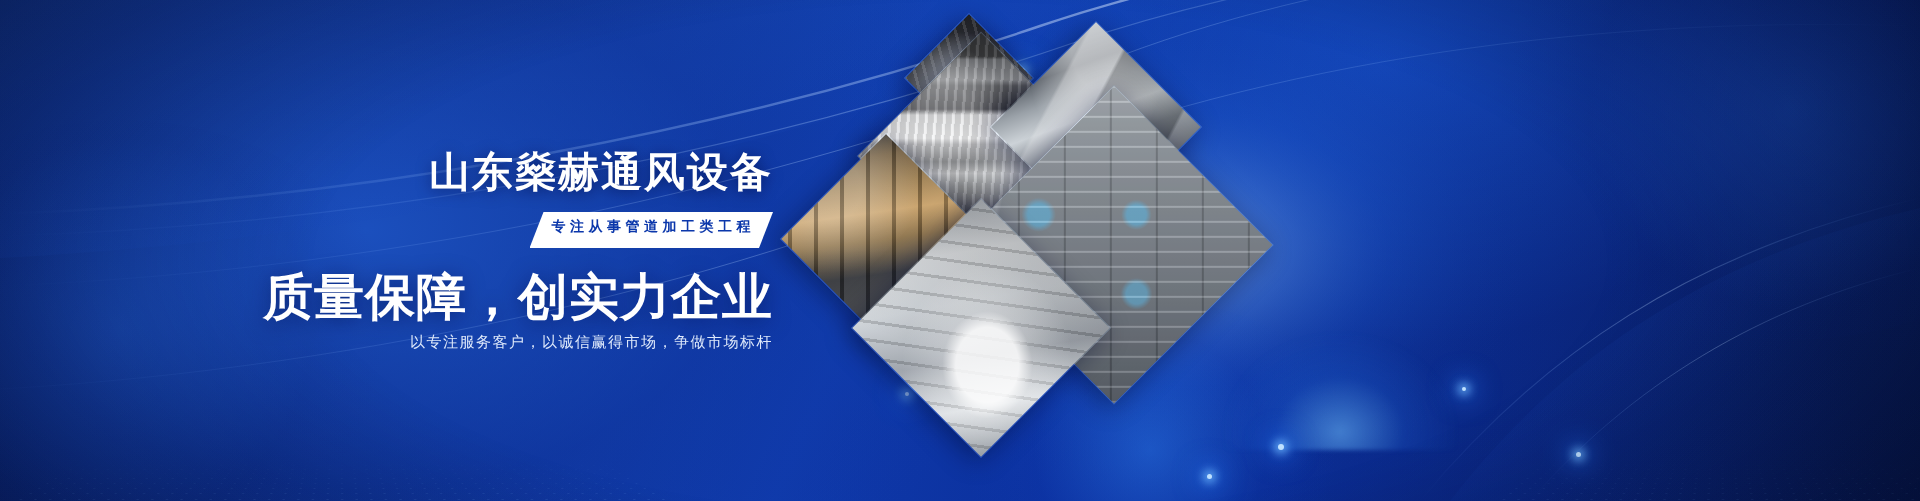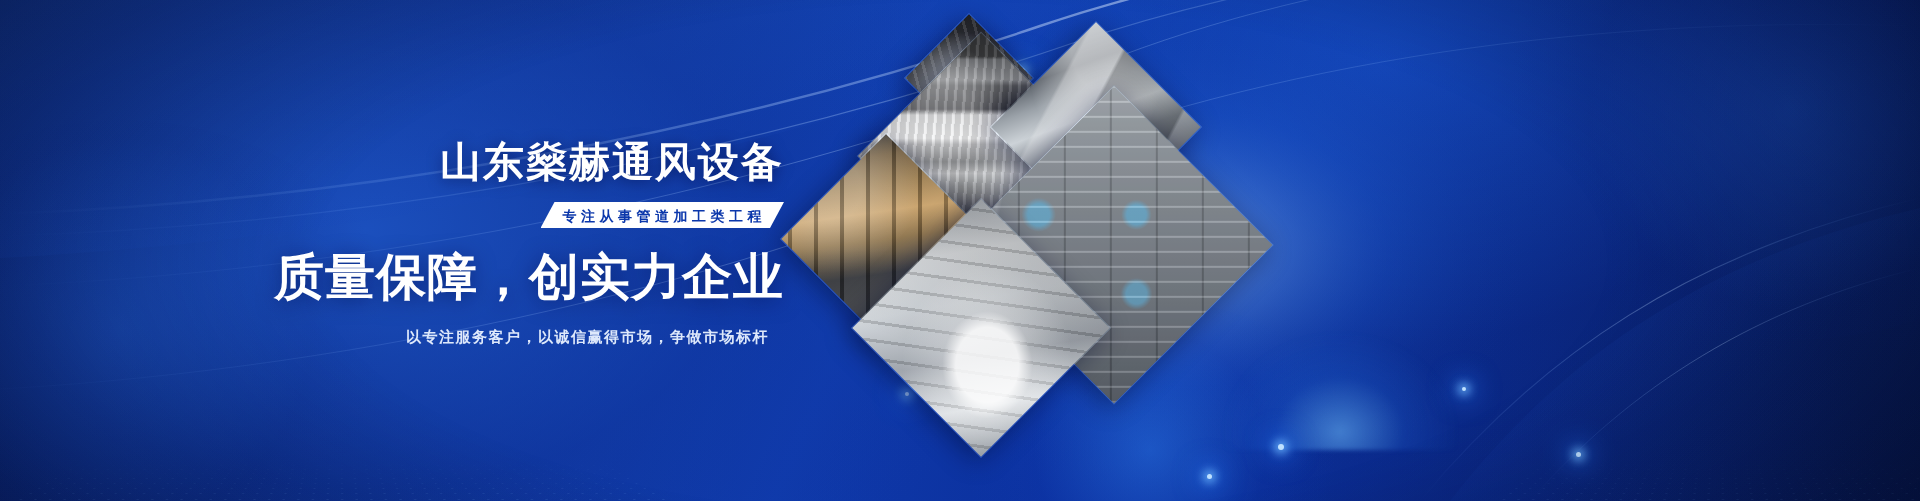--- a/index.html
+++ b/index.html
@@ -55,48 +55,48 @@
     box-shadow:0 0 10px 4px rgba(110,185,255,.85),0 0 26px 10px rgba(40,120,255,.45);}
 
   .beam{
     position:absolute;left:1220px;top:330px;width:240px;height:120px;
     background:radial-gradient(ellipse at 50% 85%, rgba(110,190,255,.55) 0%, rgba(40,120,240,.18) 38%, rgba(0,0,0,0) 70%);
     filter:blur(2px);
   }
 
   
   .copy{
-    position:absolute;left:16px;top:0;width:980px;height:501px;
+    position:absolute;left:5px;top:0;width:980px;height:501px;
     display:flex;flex-direction:column;align-items:flex-end;justify-content:center;
     padding-right:212px;
     z-index:6;
   }
   .brand-title{
     font-size:41px;line-height:1;letter-spacing:2px;font-weight:700;
     color:#ffffff;margin:0 0 19px 0;text-shadow:0 2px 14px rgba(0,10,60,.55);
     white-space:nowrap;
   }
   .tagline-wrap{
     position:relative;margin:0 0 24px 0;display:inline-block;
   }
   .tagline{
     display:block;background:#ffffff;color:#0b37ab;
     font-size:14px;letter-spacing:4.5px;font-weight:700;
-    padding:6px 18px 2px 22px;white-space:nowrap;
+    padding:6px 18px 12px 22px;white-space:nowrap;
     clip-path:polygon(14px 0,100% 0,calc(100% - 14px) 100%,0 100%);
     text-align:center;
   }
   .headline{
     font-size:50px;line-height:1;font-weight:700;color:#ffffff;letter-spacing:1px;
     margin:0 0 12px 0;white-space:nowrap;
     text-shadow:0 3px 20px rgba(0,12,70,.5);
   }
   .subline{
-    font-size:15px;line-height:1;font-weight:700;color:#e9f2ff;letter-spacing:1.5px;
-    margin:15px;white-space:nowrap;opacity:.95;
+    font-size:15px;line-height:1;font-weight:400;color:#e9f2ff;letter-spacing:1.5px;
+    margin:0;white-space:nowrap;opacity:.95;
   }
 
   
   .collage{
     position:absolute;left:805px;top:36px;width:430px;height:430px;z-index:5;
   }
   .dwrap{
     position:absolute;overflow:hidden;
     transform:rotate(45deg);
     box-shadow:0 6px 26px rgba(0,8,45,.45);

